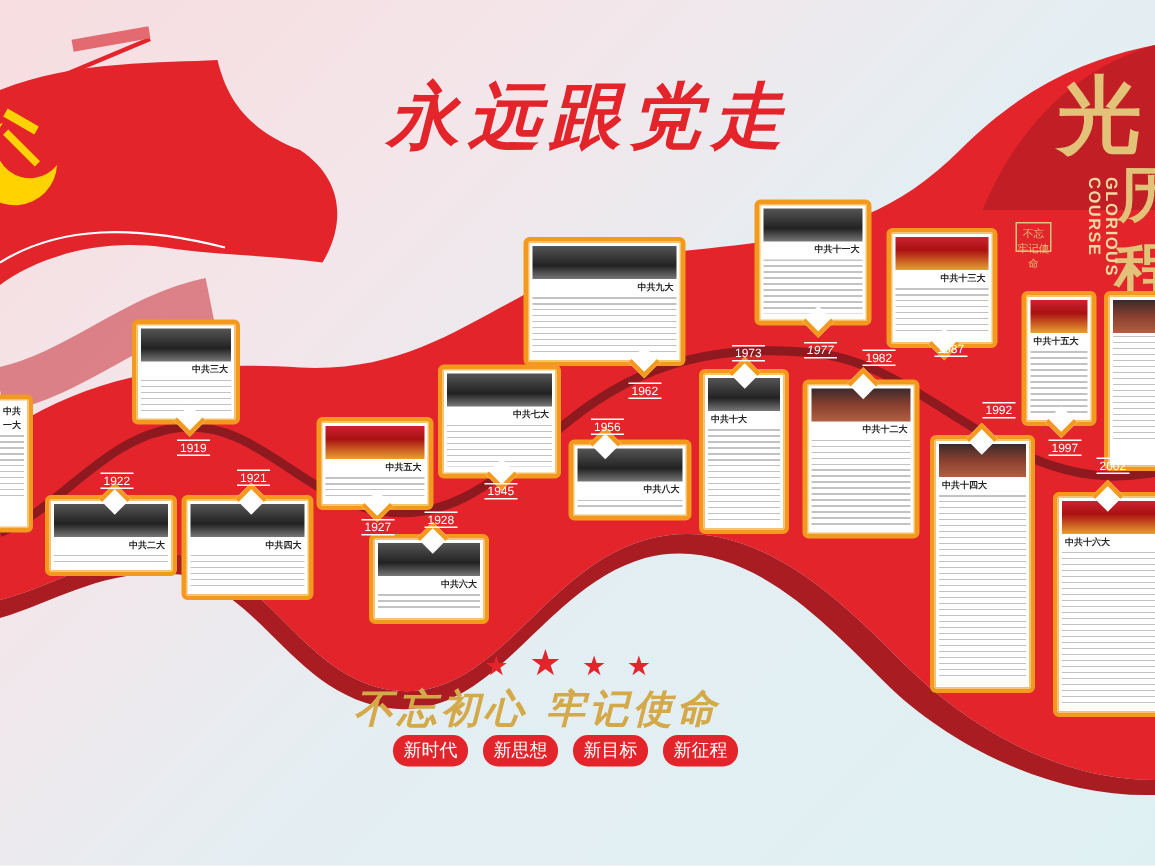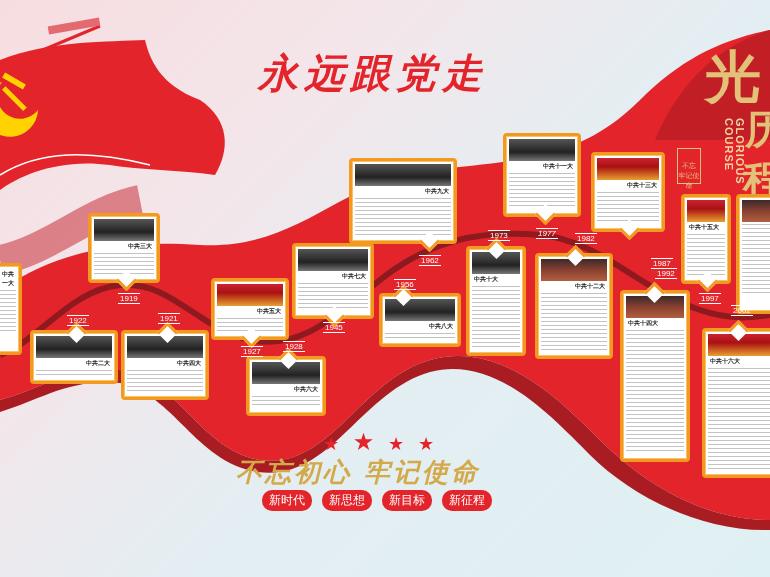--- a/index.html
+++ b/index.html
@@ -1,29 +1,29 @@
 <!DOCTYPE html>
 <html><head>
 <meta charset="utf-8">
 <style>
   html,body{margin:0;padding:0;}
   body{width:770px;height:577px;overflow:hidden;position:relative;
     font-family:"DejaVu Sans",sans-serif;
     background:linear-gradient(135deg,#f7dde0 0%,#f3e6ea 30%,#e4eef2 55%,#dff0f3 100%);}
   .layer{position:absolute;left:0;top:0;width:770px;height:577px;}
   .title{position:absolute;left:258px;top:46px;font-family:"DejaVu Serif",serif;
-    font-size:40px;font-weight:bold;color:#e3242b;letter-spacing:6px;font-style:italic;}
+    font-size:48px;font-weight:bold;color:#e3242b;letter-spacing:6px;font-style:italic;}
   .glorious{position:absolute;left:705px;top:40px;color:#e2c178;font-family:"DejaVu Serif",serif;font-weight:bold;}
   .glorious .g1{position:absolute;left:0;top:0;font-size:56px;}
   .glorious .g2{position:absolute;left:40px;top:62px;font-size:40px;}
   .glorious .g3{position:absolute;left:38px;top:112px;font-size:40px;}
   .glorious .en{position:absolute;left:18px;top:78px;writing-mode:vertical-rl;font-size:11px;
     letter-spacing:1px;color:#f0d8a0;font-family:"Liberation Sans",sans-serif;line-height:11px;}
-  .seal{position:absolute;left:677px;top:148px;width:24px;height:36px;border:1px solid #e2c178;
-    color:#e2c178;font-size:7px;text-align:center;line-height:10px;padding-top:12px;box-sizing:border-box;}
+  .seal{position:absolute;left:677px;top:148px;width:24px;height:20px;border:1px solid #e2c178;
+    color:#e2c178;font-size:7px;text-align:center;line-height:10px;padding-top:2px;box-sizing:border-box;}
   .card{position:absolute;background:#fff;border:3px solid #f39a1e;border-radius:4px;box-sizing:border-box;
     box-shadow:0 0 0 1px #f7c06a inset;padding:3px;overflow:visible;}
   .card .photo{background:linear-gradient(180deg,#555 0%,#222 60%,#777 100%);height:22px;}
   .card .photo.color{background:linear-gradient(180deg,#c23 0%,#a11 40%,#e7a030 100%);}
   .card .photo.warm{background:linear-gradient(180deg,#3a2a2a 0%,#8a4030 50%,#b06040 100%);}
   .card .head{font-family:"DejaVu Serif",serif;font-weight:bold;font-size:6px;color:#222;text-align:right;margin:1px 2px;}
   .card .lines{height:calc(100% - 36px);background:repeating-linear-gradient(180deg,#9a9a9a 0 1px,transparent 1px 4px);opacity:.6;margin-top:2px;}
   .card .tail{position:absolute;width:12px;height:12px;background:#fff;border-right:3px solid #f39a1e;border-bottom:3px solid #f39a1e;transform:rotate(45deg);}
   .card .tail.down{bottom:-8px;}
   .card .tail.up{top:-8px;transform:rotate(225deg);}
@@ -175,21 +175,21 @@
 <span class="year" style="left:118px;top:293px;">1919</span>
 <span class="year" style="left:158px;top:313px;">1921</span>
 <span class="year" style="left:241px;top:346px;">1927</span>
 <span class="year" style="left:283px;top:341px;">1928</span>
 <span class="year" style="left:323px;top:322px;">1945</span>
 <span class="year" style="left:394px;top:279px;">1956</span>
 <span class="year" style="left:419px;top:255px;">1962</span>
 <span class="year" style="left:488px;top:230px;">1973</span>
 <span class="year" style="left:536px;top:228px;font-style:italic;">1977</span>
 <span class="year" style="left:575px;top:233px;">1982</span>
-<span class="year" style="left:623px;top:258px;margin-left:28px;">1987</span>
+<span class="year" style="left:623px;top:227px;">1987</span>
 <span class="year" style="left:655px;top:268px;">1992</span>
 <span class="year" style="left:699px;top:293px;">1997</span>
 <span class="year" style="left:731px;top:305px;">2002</span>
 
 <div class="stars">
   <span>★</span>
   <span>★</span>
   <span class="big">★</span>
   <span>★</span>
   <span>★</span>

